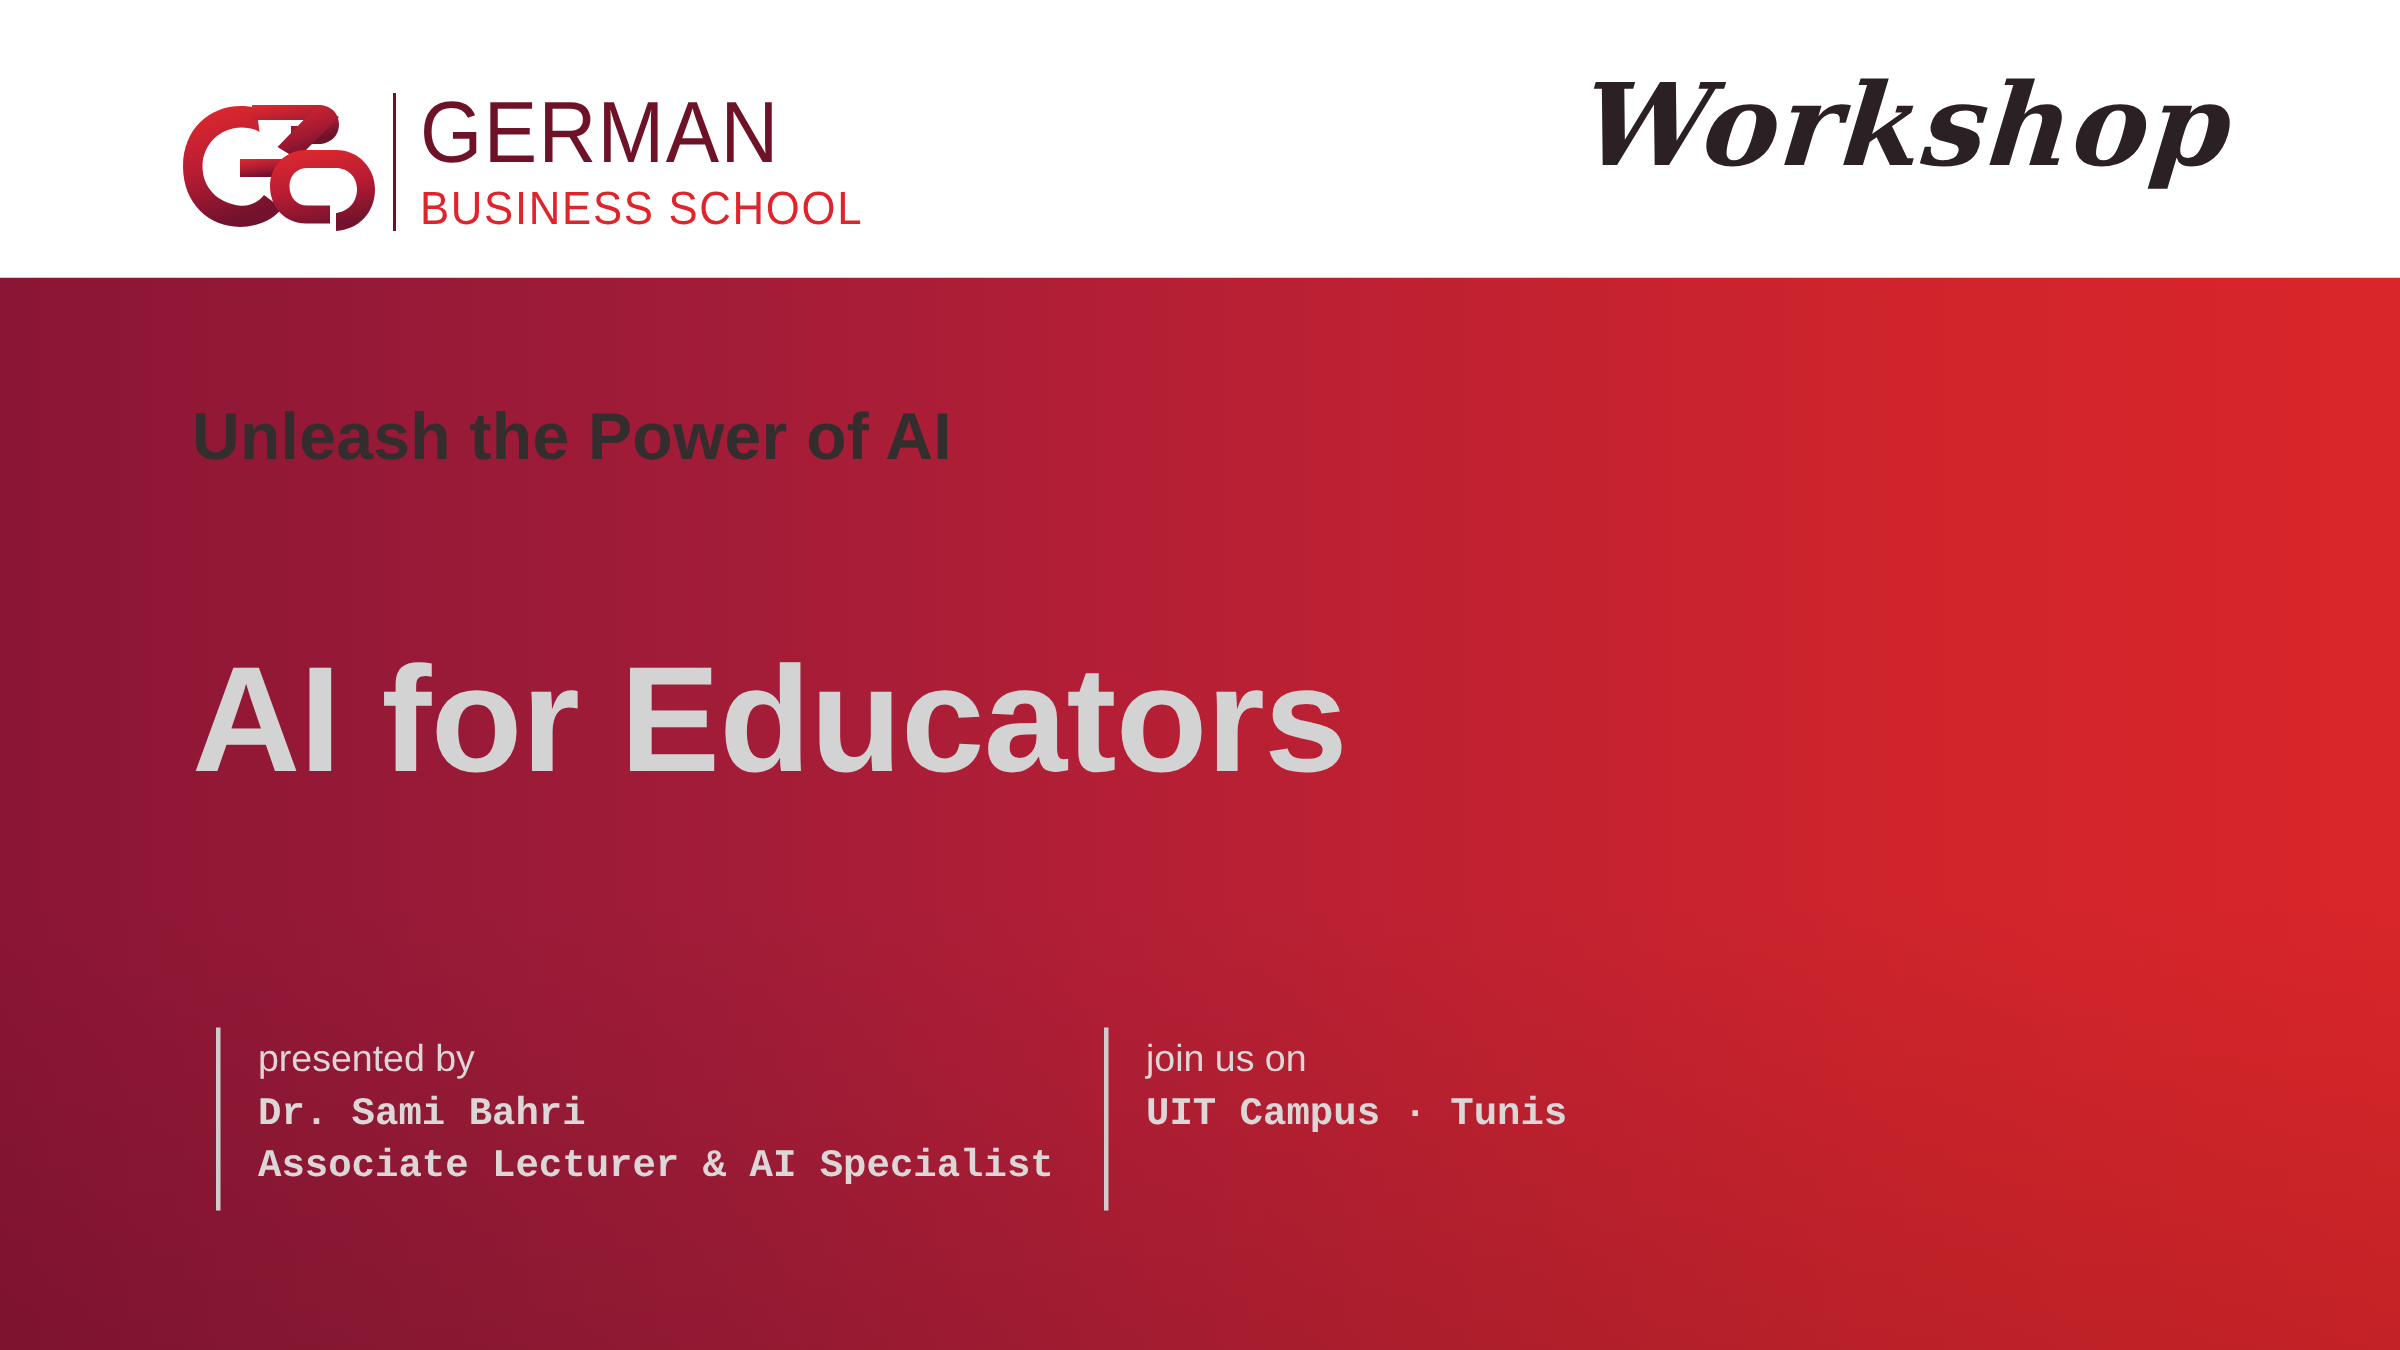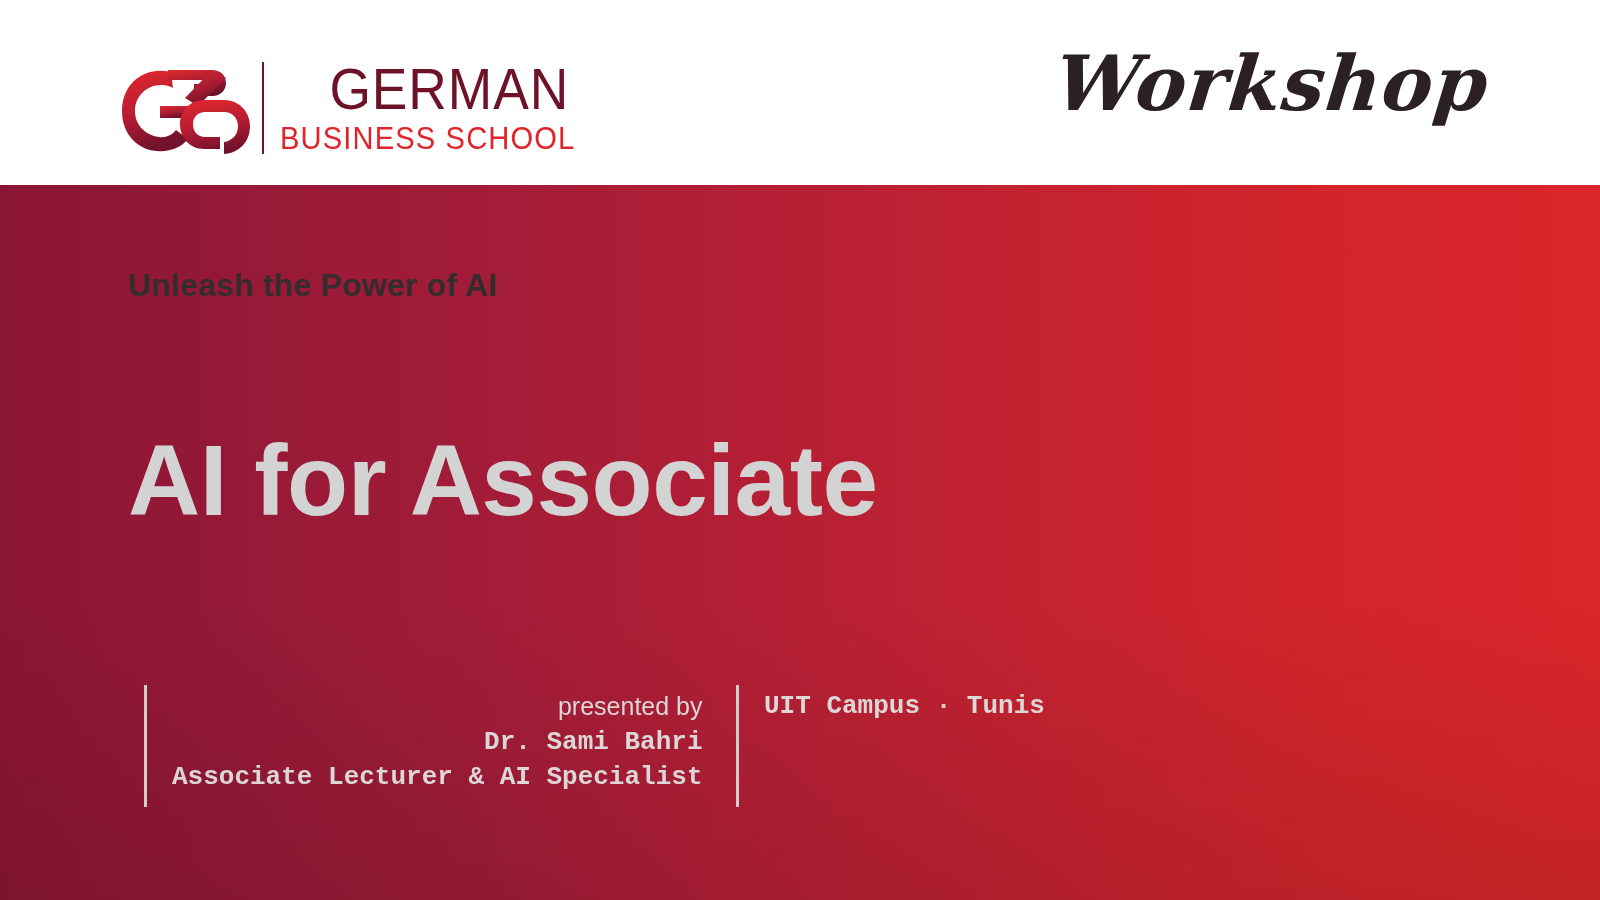--- a/index.html
+++ b/index.html
@@ -12,21 +12,20 @@
     height: 900px;
     overflow: hidden;
     font-family: "Liberation Sans", sans-serif;
   }
 
   .poster {
     position: relative;
     width: 1600px;
     height: 900px;
     overflow: hidden;
-    text-align: right;
   }
 
   
   .header-band {
     position: absolute;
     left: 0;
     top: 0;
     width: 1600px;
     height: 185px;
     background: #ffffff;
@@ -126,21 +125,21 @@
 
   .stage-inner {
     position: absolute;
     inset: 0;
   }
 
   .eyebrow {
     position: absolute;
     left: 128px;
     top: 82px;
-    font-size: 32px;
+    font-size: 44px;
     font-weight: 700;
     color: #332D2E;
     letter-spacing: 0.2px;
     white-space: nowrap;
   }
 
   .headline {
     position: absolute;
     left: 128px;
     top: 178px;
@@ -251,36 +250,37 @@
     </div>
 
     <div class="workshop-script">Workshop</div>
   </div>
 
   <div class="stage">
     <div class="stage-inner">
 
       <div class="eyebrow">Unleash the Power of AI</div>
 
-      <h1 class="headline">AI for Associate</h1>
+      <h1 class="headline">AI for Educators</h1>
 
       <div class="info-row">
 
         <div class="info-block left">
           <div class="info-rule"></div>
           <div class="info-text">
             <div class="info-label">presented by</div>
             <div class="info-strong">Dr. Sami Bahri</div>
             <div class="info-strong">Associate Lecturer &amp; AI Specialist</div>
           </div>
         </div>
 
         <div class="info-block right">
           <div class="info-rule"></div>
           <div class="info-text">
+            <div class="info-label">join us on</div>
             <div class="info-strong">UIT Campus · Tunis</div>
           </div>
         </div>
 
       </div>
     </div>
   </div>
 
 </div>
 

